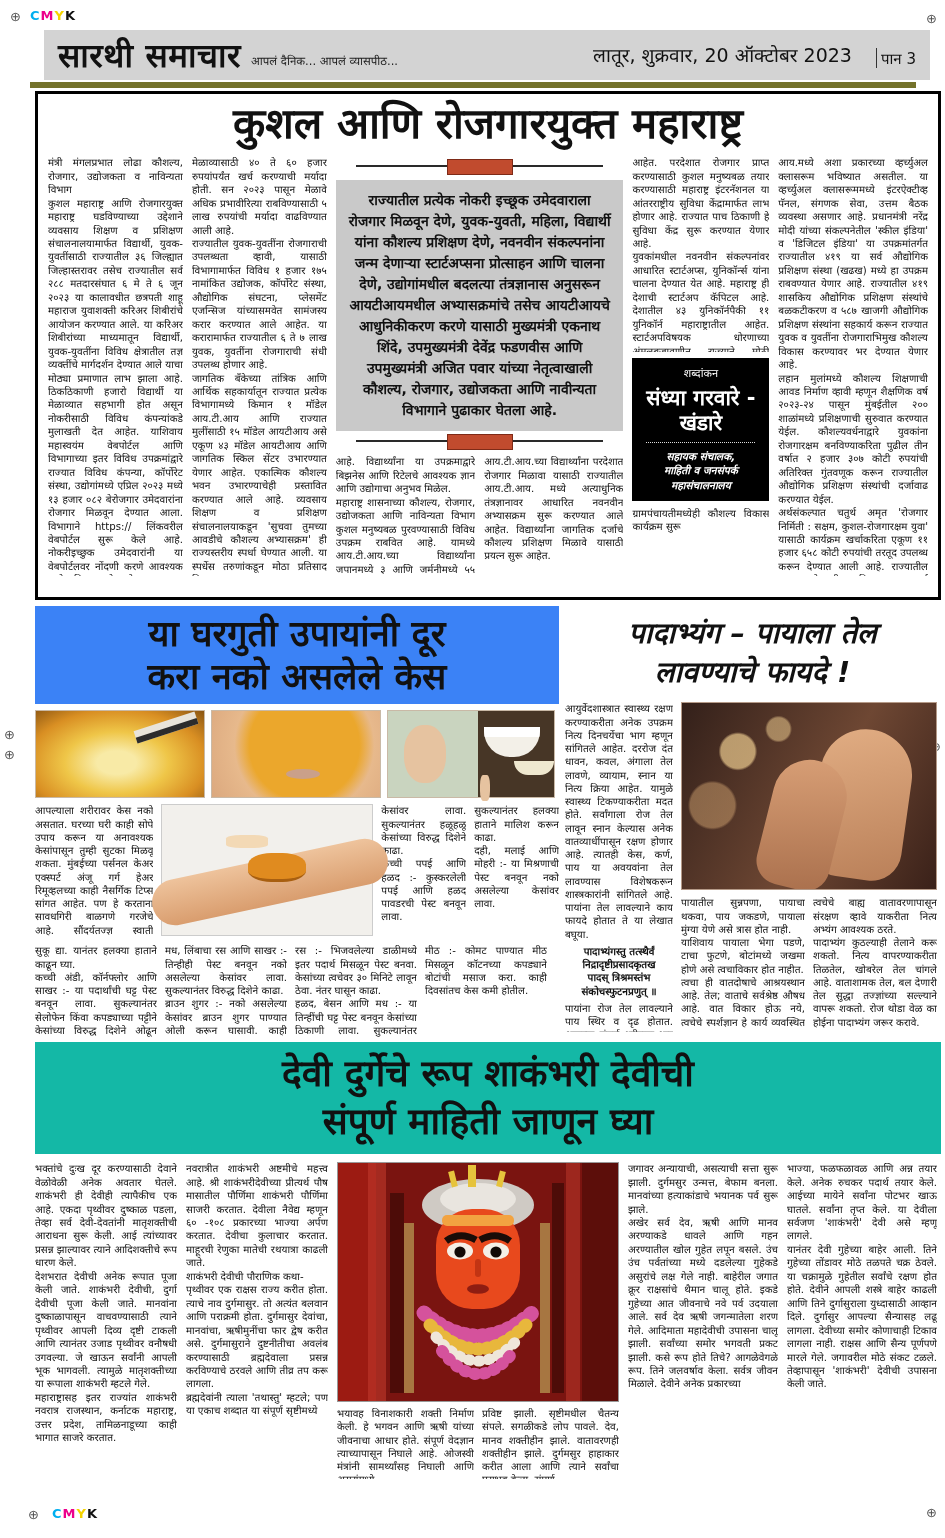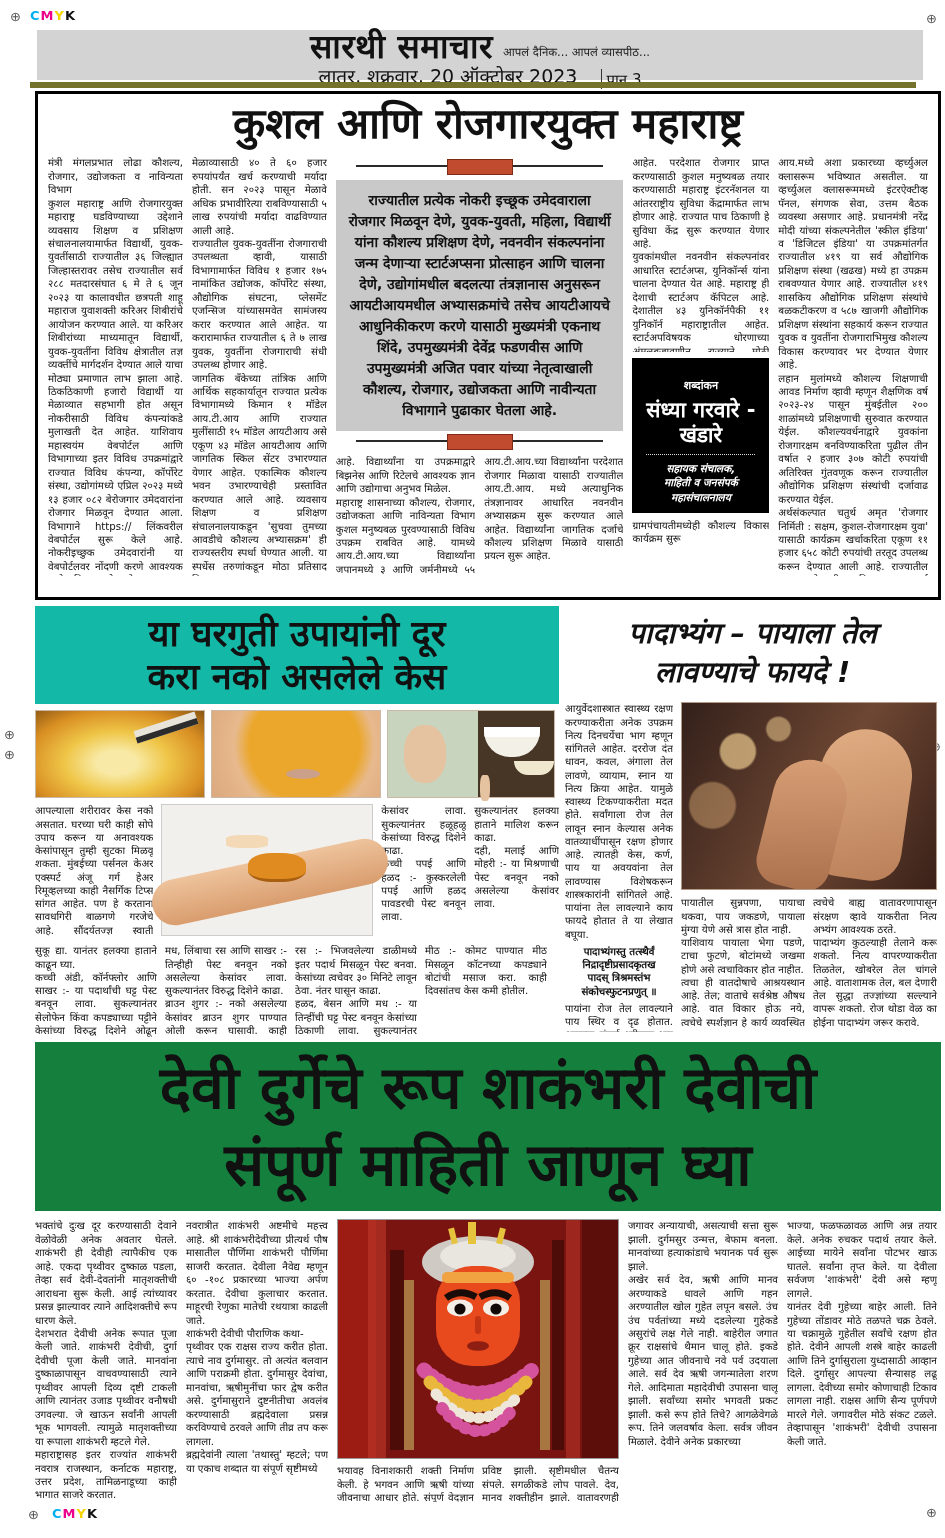--- a/index.html
+++ b/index.html
@@ -4,22 +4,22 @@
 <style>
   html,body{margin:0;padding:0;background:#f6f6f4;}
   .sheet{position:relative;width:945px;height:1538px;background:#fff;margin:0 auto;
          font-family:"DejaVu Sans","Liberation Sans",sans-serif;color:#111;overflow:hidden;}
   .txt{white-space:pre-line;text-align:justify;}
   
   .regmark{position:absolute;color:#555;font-size:13px;line-height:1;}
   .cmyk{position:absolute;font-size:13px;font-weight:bold;letter-spacing:1px;}
   .cmyk .c{color:#00aeef}.cmyk .m{color:#ec008c}.cmyk .y{color:#f5d400}.cmyk .k{color:#111}
   
-  .masthead{position:absolute;left:37px;top:30px;width:886px;height:50px;background:#d3d3d3;
-            display:flex;align-items:center;justify-content:space-between;padding:0 14px;box-sizing:border-box;flex-direction:column;}
+  .masthead{position:absolute;left:44px;top:30px;width:886px;height:50px;background:#d3d3d3;
+            display:flex;align-items:center;justify-content:space-between;padding:0 14px;box-sizing:border-box;}
   .mh-left{display:flex;align-items:flex-end;gap:10px;}
   .mh-title{font-size:33px;font-weight:bold;line-height:1;letter-spacing:.5px;}
   .mh-tag{font-size:11.5px;font-weight:normal;padding-bottom:4px;color:#222;}
   .mh-right{display:flex;align-items:flex-end;gap:24px;font-weight:normal;}
   .mh-date{font-size:19px;}
   .mh-page{font-size:15px;border-left:1.5px solid #333;padding-left:4px;}
   .rule-olive{position:absolute;left:30px;top:82px;width:886px;height:6px;background:#74722b;}
   
   .article1{position:absolute;left:35px;top:91px;width:906px;height:509px;border:3px solid #000;
             box-sizing:border-box;padding:4px 10px;overflow:hidden;background:#fff;}
@@ -29,27 +29,27 @@
   .w1{width:137px}.w2{width:137px}.wc{width:292px}.w5{width:139px}.w6{width:152px}
   .redrule{position:relative;height:16px;margin:2px 20px 6px;}
   .redrule i{position:absolute;left:0;right:0;top:7px;height:2px;background:#2a2a2a;}
   .redrule b{position:absolute;left:50%;top:1px;transform:translateX(-50%);width:64px;height:14px;
              background:#c14b2e;border:1px solid #7e2a17;}
   .quote-box{background:#c9c9c9;padding:10px 12px;font-size:14px;font-weight:bold;
              text-align:center;line-height:1.5;}
   .center-cols{display:flex;gap:9px;margin-top:4px;}
   .center-cols>div{width:141px;overflow:hidden;height:168px;}
   .author-box{background:#000;color:#fff;text-align:center;padding:9px 6px;margin:6px 0;}
-  .ab-label{font-size:11px;font-weight:bold;margin-top:12px;}
+  .ab-label{font-size:11px;font-weight:normal;}
   .ab-name{font-size:21px;font-weight:bold;line-height:1.2;margin:4px 0 6px;}
   .ab-sep{border-top:1.5px dotted #ddd;margin:4px 8px 6px;}
   .ab-role{font-size:10.5px;font-weight:bold;line-height:1.35;font-style:italic;}
   
   .article2{position:absolute;left:35px;top:606px;width:524px;height:432px;overflow:hidden;}
-  .h2box{background:#14b8a6;font-size:36px;font-weight:bold;text-align:center;line-height:1.2;padding:6px 2px;}
+  .h2box{background:#3b82f6;font-size:36px;font-weight:bold;text-align:center;line-height:1.2;padding:6px 2px;}
   .imgstrip{display:flex;gap:6px;margin-top:6px;}
   .imgstrip>div{height:88px;border:1px solid #c9b9a6;box-sizing:border-box;}
   .ph-paste{width:170px;background:
       radial-gradient(ellipse at 48% 60%, #f8eaa6 0 16%, #efc648 42%, #d98f23 72%, #8a5512 100%);position:relative;}
   .ph-paste::after{content:"";position:absolute;right:6px;top:10px;width:64px;height:7px;background:#e8e4da;
       border-bottom:6px solid #2c2c2c;transform:rotate(-18deg);}
   .ph-mask{width:170px;background:
       radial-gradient(circle at 55% 40%, #eba72c 0 52%, #e7b98c 66%, #dba87e 100%);position:relative;}
   .ph-mask::after{content:"";position:absolute;left:44%;bottom:18px;width:34px;height:10px;border-radius:50%;
       background:#caa08a;}
@@ -83,21 +83,21 @@
                 radial-gradient(circle at 12% 55%, rgba(240,190,130,.4) 0 9%, rgba(240,190,130,0) 10%),
                 linear-gradient(118deg,#33201a 0%,#6e4733 55%,#3a2119 100%);}
   .ph-foot::before{content:"";position:absolute;right:28px;top:26px;width:92px;height:150px;border-radius:46px 46px 30px 30px;
       background:linear-gradient(160deg,#e2ae84,#b97f58);transform:rotate(8deg);}
   .ph-foot::after{content:"";position:absolute;right:96px;top:56px;width:74px;height:130px;border-radius:40px 40px 26px 26px;
       background:linear-gradient(165deg,#d9a077,#a96f4c);transform:rotate(14deg);}
   .a3cols{display:flex;gap:8px;margin-top:6px;height:132px;overflow:hidden;}
   .a3cols>div{width:124px;}
   
   .article4{position:absolute;left:35px;top:1042px;width:906px;height:460px;overflow:hidden;}
-  .h4box{background:#15803d;font-size:59px;font-weight:bold;text-align:center;line-height:1.3;padding:8px 4px;}
+  .h4box{background:#14b8a6;font-size:37px;font-weight:bold;text-align:center;line-height:1.3;padding:8px 4px;}
   .a4body{display:flex;gap:9px;margin-top:8px;font-size:10.2px;line-height:1.32;}
   .a4body .c{height:320px;overflow:hidden;}
   .v1{width:142px}.v2{width:142px}.vc{width:282px;flex:none}.v4{width:150px}.v5{width:150px}
   .ph-devi{width:282px;height:240px;border:1px solid #999;box-sizing:border-box;background:#7a1410;}
   .devi-cols{display:flex;gap:8px;margin-top:5px;height:72px;overflow:hidden;}
   .devi-cols>div{width:137px;}
 </style>
 </head>
 <body>
 

